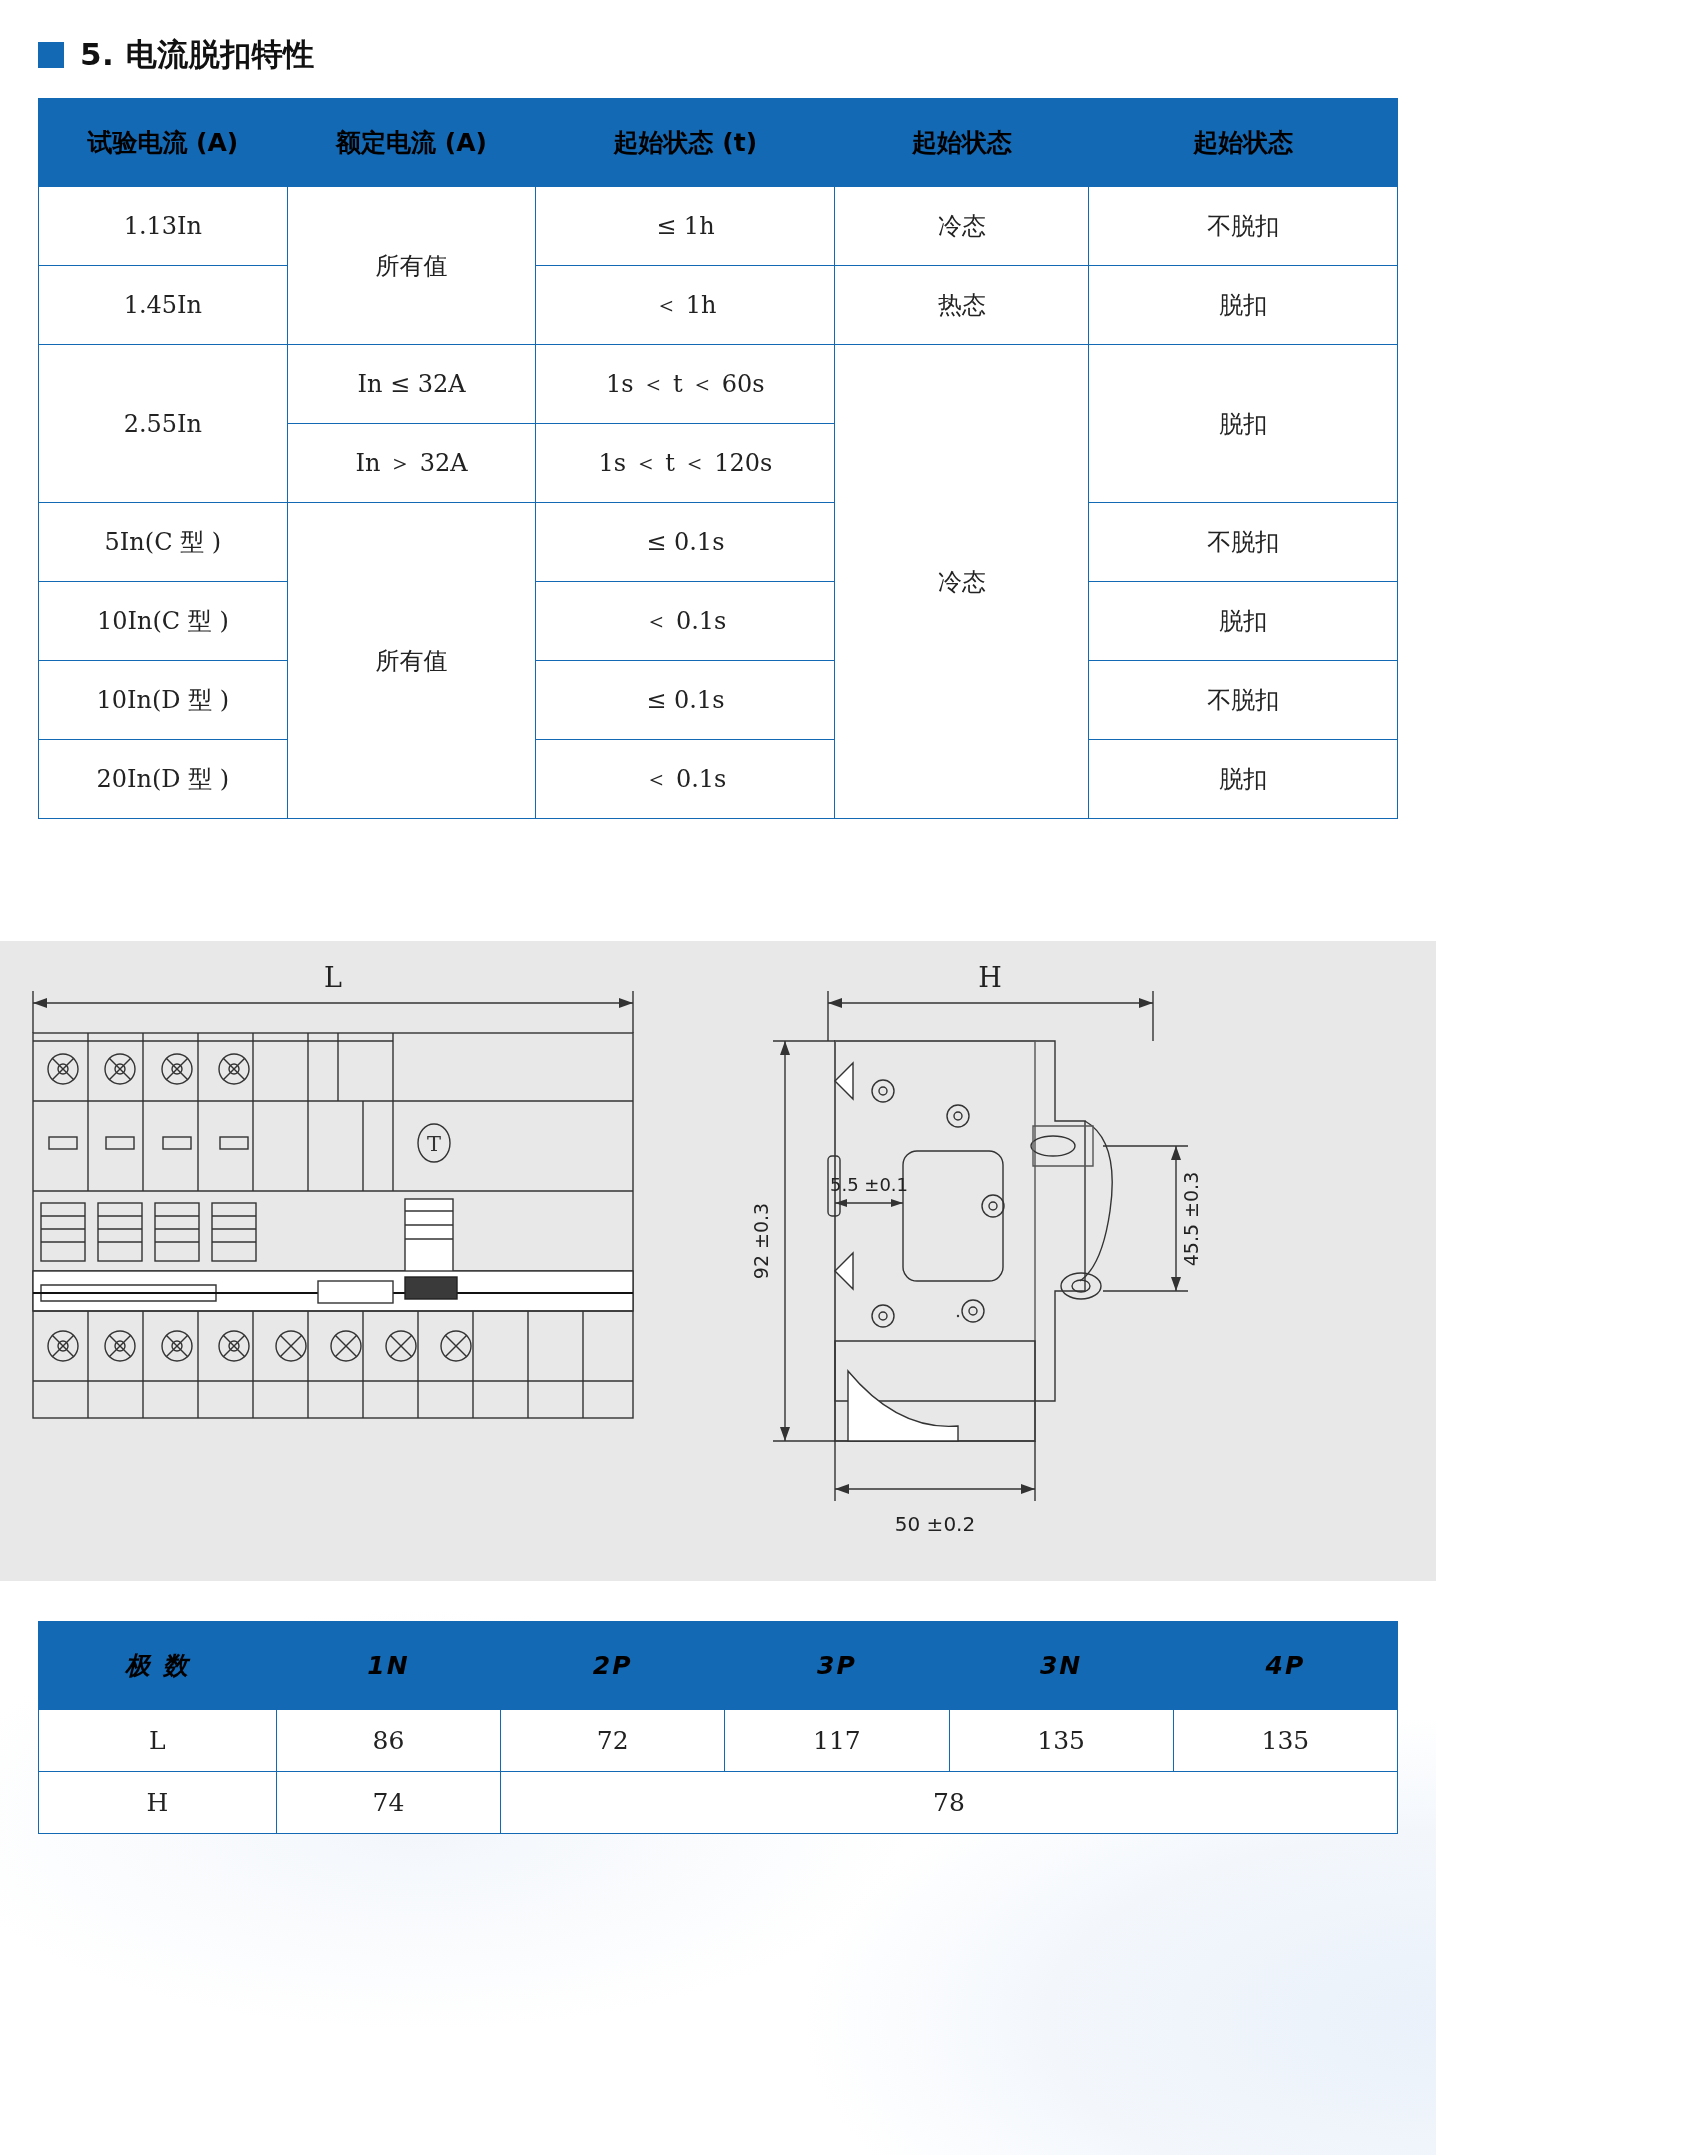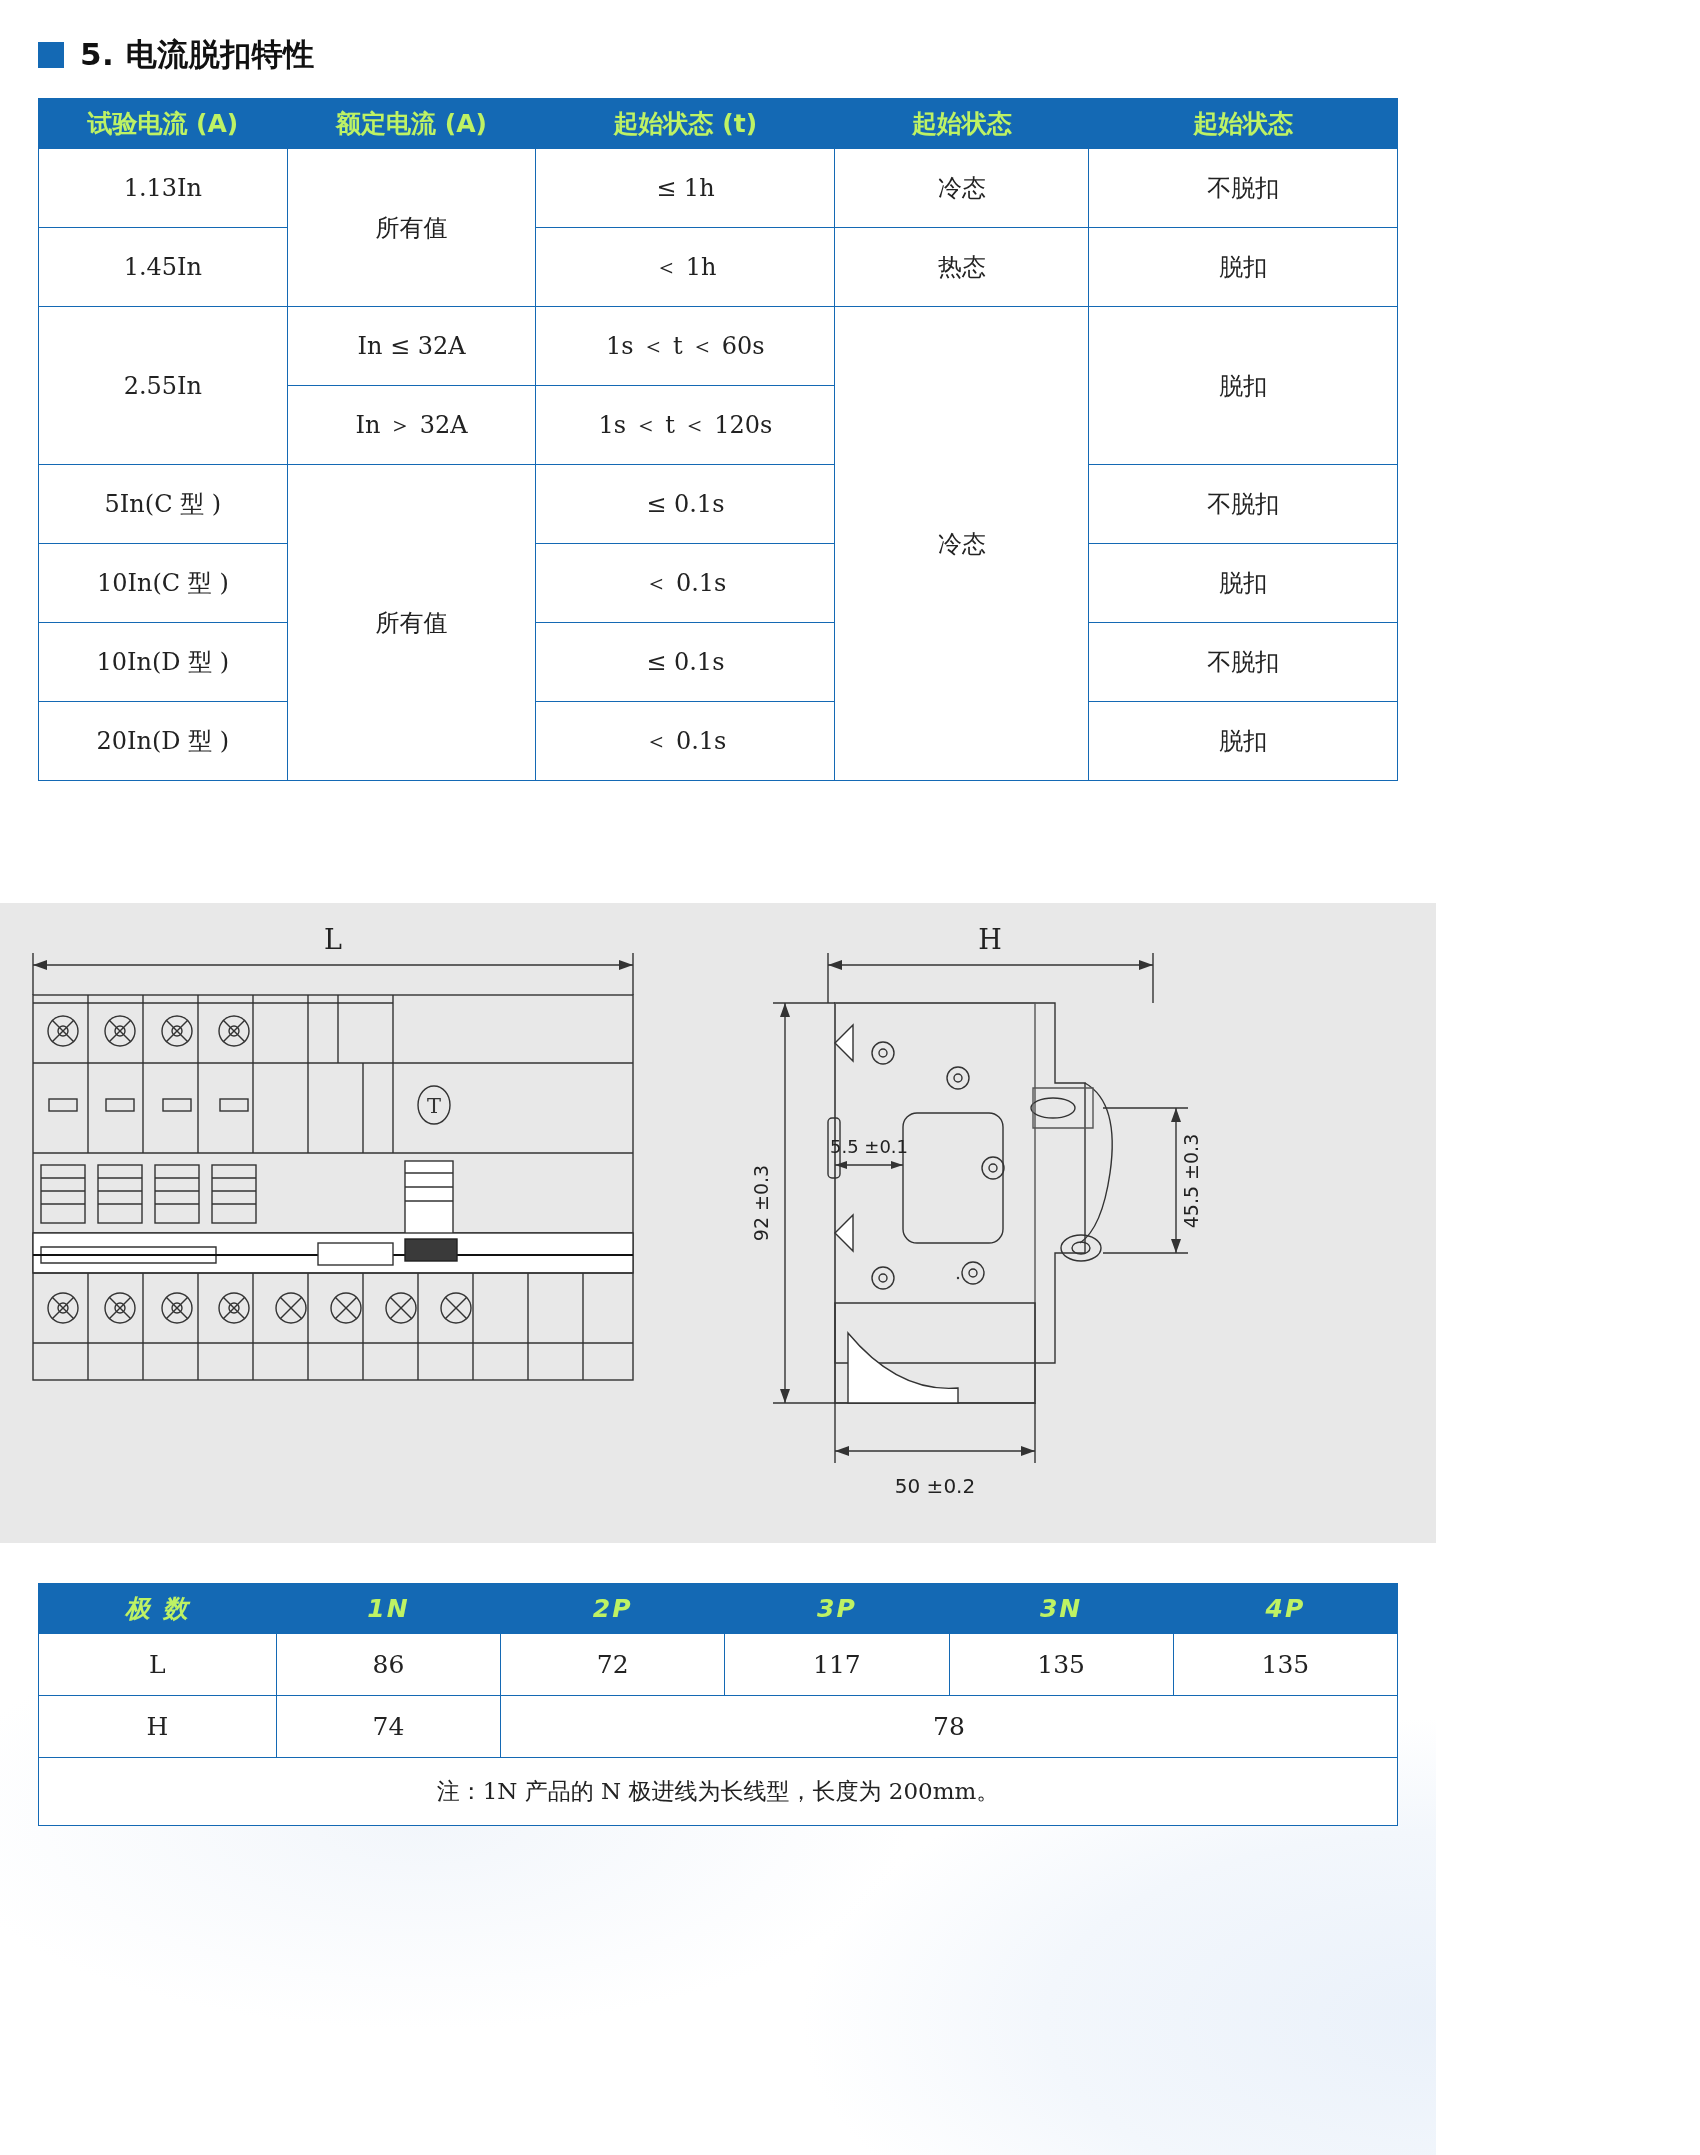--- a/index.html
+++ b/index.html
@@ -52,25 +52,25 @@
     text-align:center;
     vertical-align:middle;
     font-size:24px;
     color:#222;
     font-family:"DejaVu Serif","Liberation Serif",serif;
     padding:16px 12px;
     background:#fff;
   }
   .tbl th{
     background:#1469b4;
-    color:#bef264;
+    color:#000000;
     font-weight:bold;
     font-size:25px;
     font-family:"DejaVu Sans","Liberation Sans",sans-serif;
-    padding:8px 6px;
+    padding:27px 6px;
     border:1px solid #1469b4;
   }
 
   
   #trip-table td{height:46px;}
 
   
   .figure-wrap{
     margin:42px 0 0 0;
     display:flex;
@@ -405,20 +405,17 @@
           <td>72</td>
           <td>117</td>
           <td>135</td>
           <td>135</td>
         </tr>
         <tr>
           <td>H</td>
           <td>74</td>
           <td colspan="4">78</td>
         </tr>
-        <tr>
-          <td class="note-cell" colspan="6">注：1N 产品的 N 极进线为长线型，长度为 200mm。</td>
-        </tr>
       </tbody>
     </table>
   </div>
 
 </div>
 
 </body></html>

